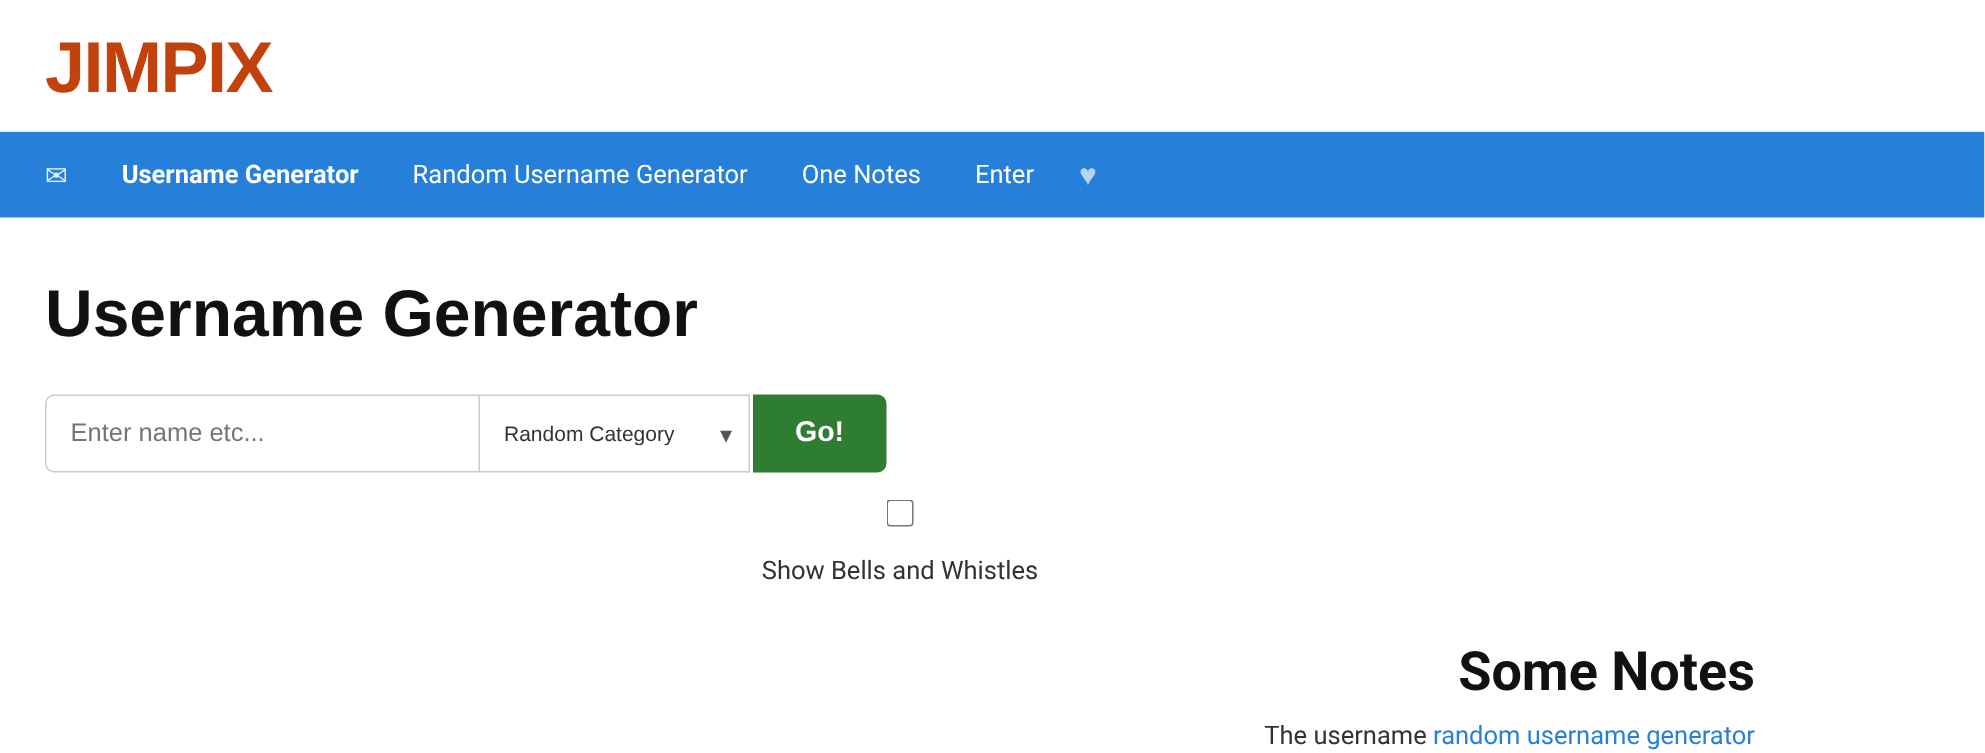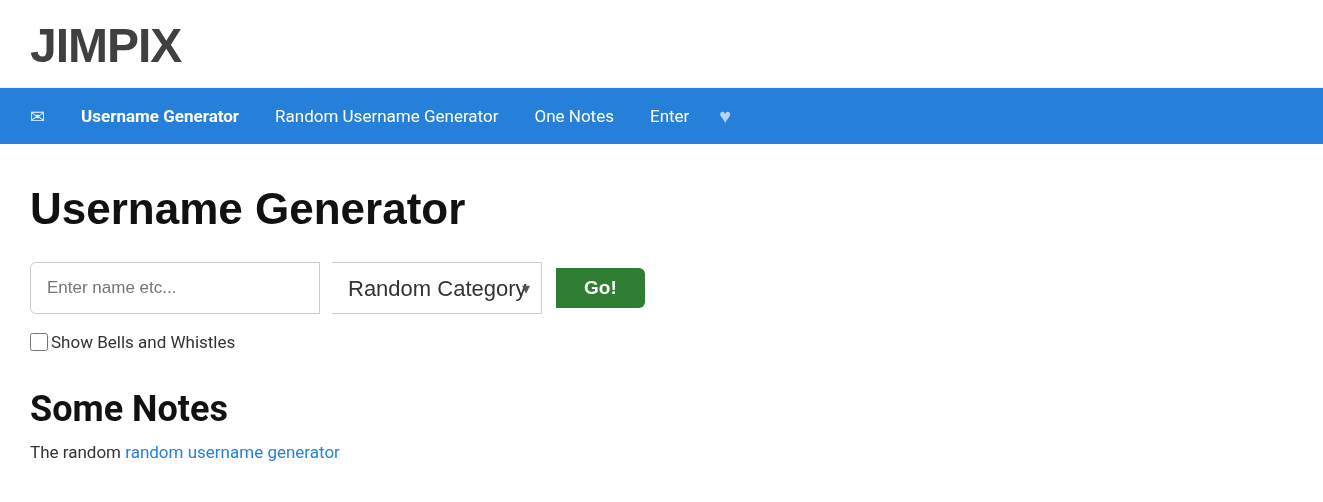--- a/index.html
+++ b/index.html
@@ -17,21 +17,21 @@
     
     .site-header {
       padding: 18px 30px 14px 30px;
       border-bottom: 1px solid #eee;
     }
 
     .site-logo {
       font-size: 48px;
       font-weight: 900;
       letter-spacing: -1px;
-      color: #404040;
+      color: #c2410c;
       font-family: Arial Black, Arial, sans-serif;
     }
 
     
     .navbar {
       background-color: #2680d9;
       padding: 0 30px;
       display: flex;
       align-items: center;
       gap: 0;
@@ -77,22 +77,22 @@
       font-size: 44px;
       font-weight: 800;
       color: #111;
       margin-bottom: 28px;
       font-family: Arial, sans-serif;
     }
 
     
     .generator-form {
       display: flex;
-      align-items: center;
-      gap: 12px;
+      align-items: flex-end;
+      gap: 0;
       margin-bottom: 18px;
     }
 
     .name-input {
       width: 290px;
       height: 52px;
       border: 1.5px solid #ccc;
       border-radius: 6px 0 0 6px;
       padding: 0 16px;
       font-size: 17px;
@@ -100,21 +100,21 @@
       outline: none;
       background: #fff;
     }
 
     .category-select {
       height: 52px;
       border: 1.5px solid #ccc;
       border-left: none;
       border-radius: 0;
       padding: 0 14px 0 16px;
-      font-size: 22px;
+      font-size: 14px;
       color: #333;
       background: #fff;
       cursor: pointer;
       appearance: none;
       -webkit-appearance: none;
       outline: none;
       min-width: 180px;
     }
 
     .select-wrapper {
@@ -126,56 +126,57 @@
     .select-wrapper::after {
       content: '▾';
       position: absolute;
       right: 12px;
       font-size: 16px;
       color: #555;
       pointer-events: none;
     }
 
     .go-button {
-      height: 40px;
+      height: 52px;
       padding: 0 28px;
       background: #2e7d32;
       color: #fff;
       font-size: 19px;
       font-weight: 600;
       border: none;
       border-radius: 0 6px 6px 0;
       cursor: pointer;
       margin-left: 2px;
     }
 
     
     .checkbox-row {
       display: flex;
       align-items: center;
-      gap: 3px;
+      gap: 20px;
       margin-bottom: 36px;
+      flex-direction: column;
     }
 
     .bells-checkbox {
       width: 18px;
       height: 18px;
       cursor: pointer;
       accent-color: #2680d9;
     }
 
     .checkbox-label {
       font-size: 17px;
       color: #333;
       cursor: pointer;
     }
 
     
     .notes-section {
-      text-align: left;
+      text-align: right;
       margin-top: 14px;
     }
 
     .notes-title {
       font-size: 36px;
       font-weight: 700;
       color: #111;
       margin-bottom: 12px;
     }
 
@@ -233,16 +234,16 @@
   </div>
 
   <div class="checkbox-row">
     <input type="checkbox" class="bells-checkbox" id="bells-checkbox" style="">
     <label class="checkbox-label" for="bells-checkbox">Show Bells and Whistles</label>
   </div>
 
   <div class="notes-section">
     <h2 class="notes-title">Some Notes</h2>
     <p class="notes-text">
-      <span>The random </span><a class="notes-link" href="#">random username generator</a>
+      <span>The username </span><a class="notes-link" href="#">random username generator</a>
     </p>
   </div>
 </main>
 
 </body></html>

